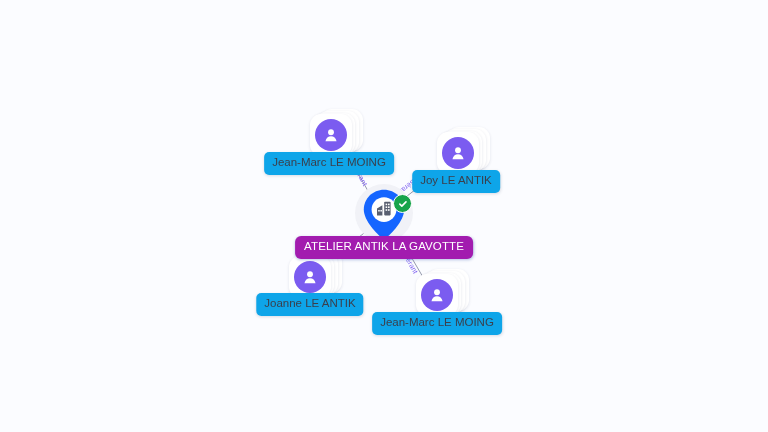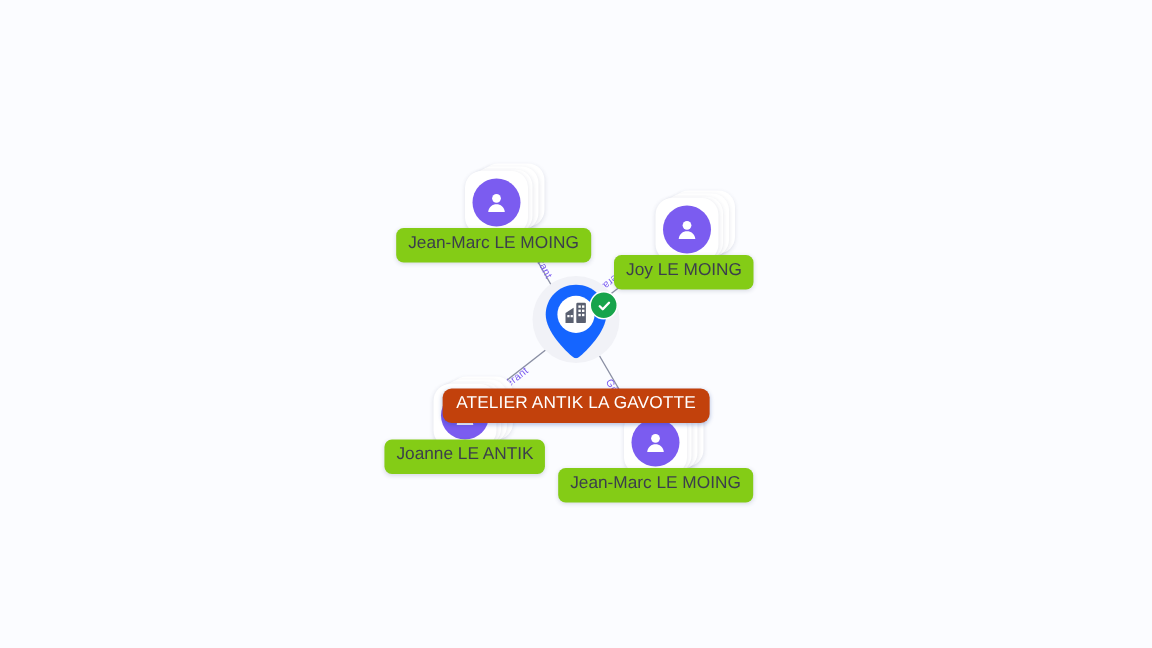--- a/index.html
+++ b/index.html
@@ -98,38 +98,37 @@
     border: 1.5px solid #ffffff;
     display: flex;
     align-items: center;
     justify-content: center;
   }
 
   
   .node-label {
     position: absolute;
     white-space: nowrap;
-    background: #84cc16;
+    background: #0ea5e9;
     color: #3b3f4c;
     font-size: 11.5px;
     line-height: 1;
     padding: 5px 8px 6px 8px;
     border-radius: 5px;
     box-shadow: 0 1px 3px rgba(40,50,90,0.16);
     transform: translateX(-50%);
   }
   .node-label.company {
-    background: #c2410c;
+    background: #a21caf;
     color: #ffffff;
     font-size: 11.5px;
     padding: 5px 9px 6px 9px;
     border-radius: 6px;
     letter-spacing: 0.1px;
     box-shadow: 0 1px 3px rgba(20,60,160,0.3);
-    margin-top: 23px;
   }
 
   .edge-label {
     position: absolute;
     font-size: 7px;
     color: #7b5cf0;
     white-space: nowrap;
     transform-origin: left center;
     letter-spacing: 0.2px;
   }
@@ -175,21 +174,21 @@
           <div class="stack-card c2"></div>
           <div class="stack-card c1"></div>
           <div class="stack-card c0"></div>
           <div class="avatar-circle" style="background: rgb(123, 92, 240);">
             <svg viewBox="0 0 24 24" width="18" height="18">
               <circle cx="12" cy="8.3" r="3.9" fill="#ffffff"></circle>
               <path d="M4.6 20.4 C5.3 15.9 8.3 13.6 12 13.6 C15.7 13.6 18.7 15.9 19.4 20.4 Z" fill="#ffffff"></path>
             </svg>
           </div>
         </div>
-        <div class="node-label" style="left: -2px; top: 17px;">Joy LE MOING</div>
+        <div class="node-label" style="left: -2px; top: 17px;">Joy LE ANTIK</div>
       </div>
       <div class="person-node" style="left: 310px; top: 277px;">
         <div class="card-stack">
           <div class="stack-card c3"></div>
           <div class="stack-card c2"></div>
           <div class="stack-card c1"></div>
           <div class="stack-card c0"></div>
           <div class="avatar-circle" style="background: rgb(123, 92, 240);">
             <svg viewBox="0 0 24 24" width="18" height="18">
               <circle cx="12" cy="8.3" r="3.9" fill="#ffffff"></circle>

